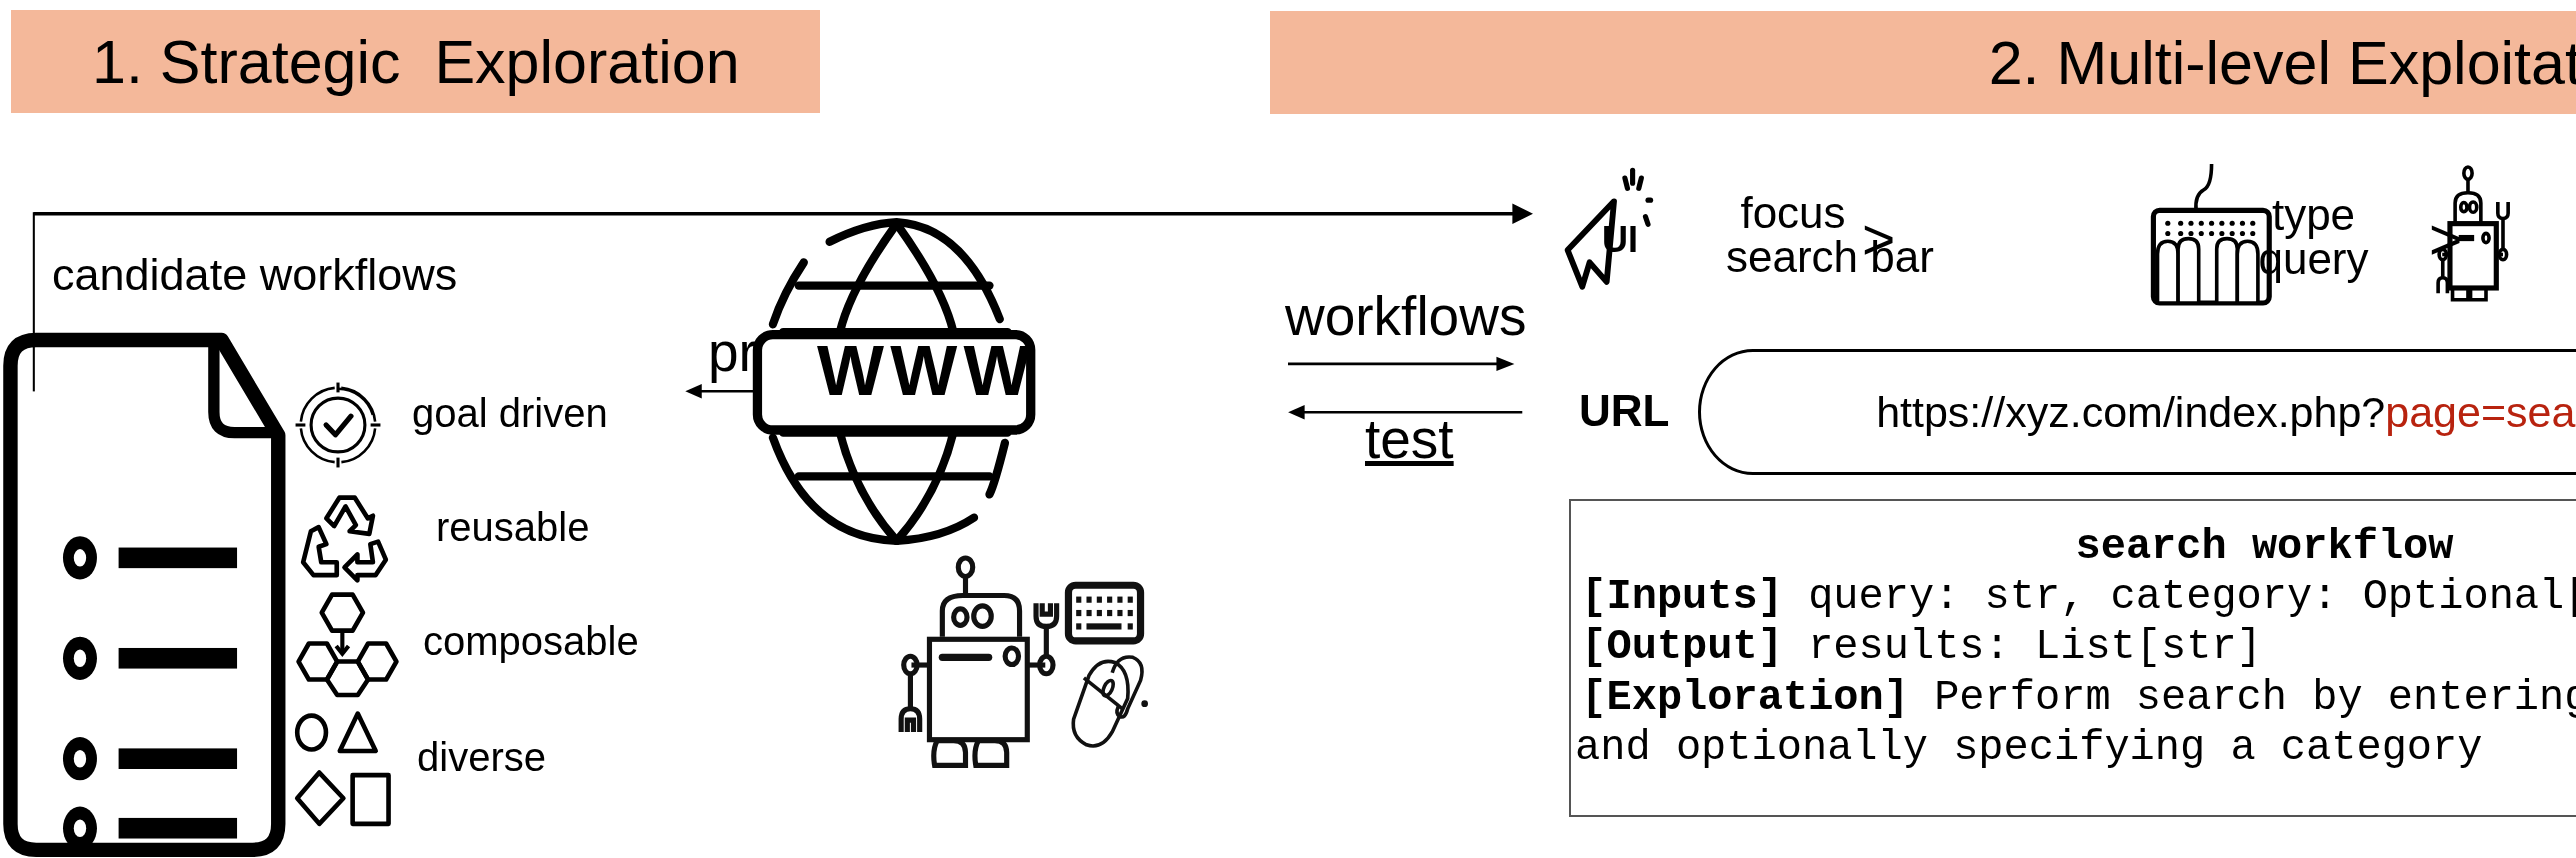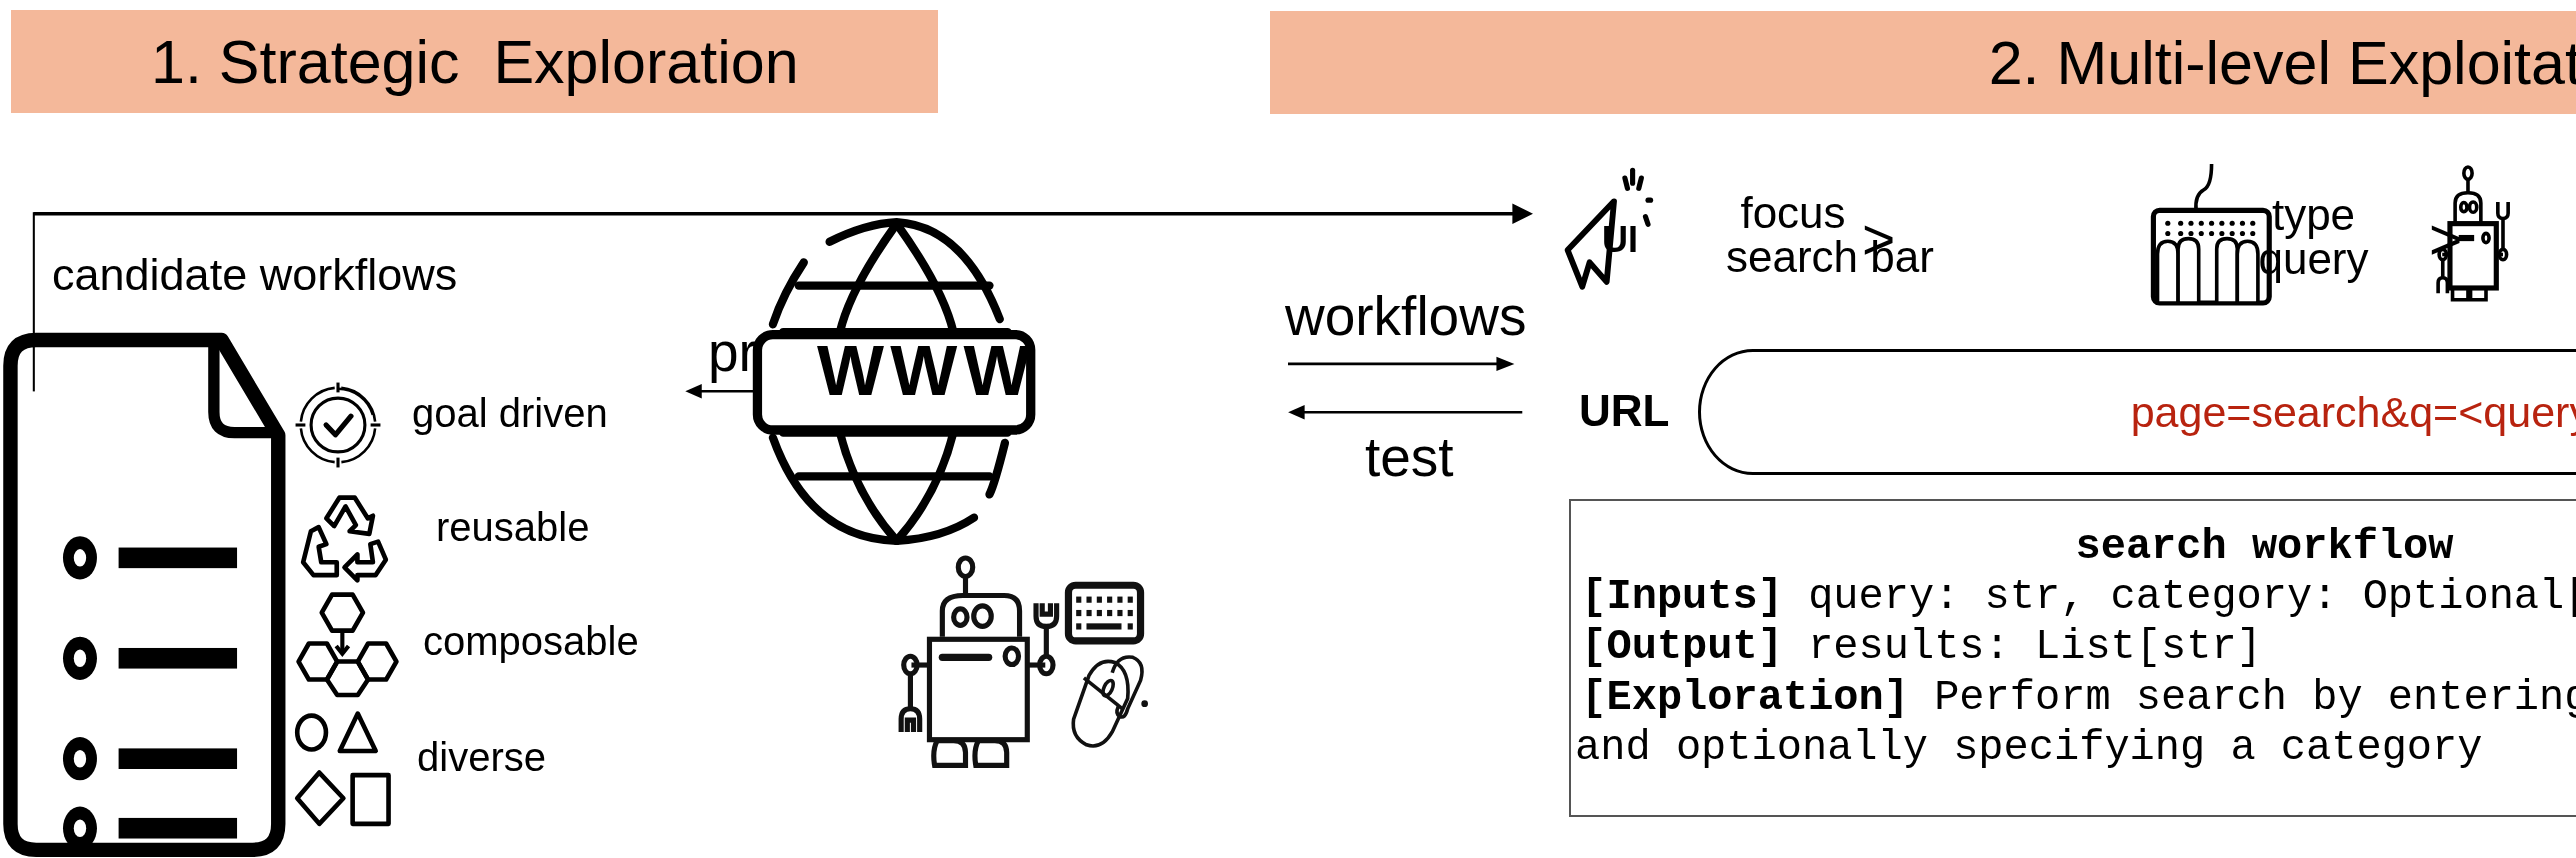--- a/index.html
+++ b/index.html
@@ -16,21 +16,21 @@
   .url-red { color:#B8230F; }
   .wf-box { position:absolute; border:2.6px solid #555; box-sizing:border-box; background:#fff;
             font-family:"Liberation Mono", "DejaVu Sans Mono", monospace; font-size:42px; line-height:1.2; }
   .wf-title { text-align:center; font-weight:bold; margin-top:20.6px; }
   .wf-line { padding-left:10.3px; white-space:nowrap; }
   .wf-key { font-weight:bold; }
 </style>
 </head>
 <body>
 
-<div class="hdr" style="left:11.3px; top:10.3px; width:927px; height:103px;">
+<div class="hdr" style="left:11.3px; top:10.3px; width:809px; height:103px;">
   <span>1. Strategic  Exploration</span>
 </div>
 <div class="hdr" style="left:1270px; top:11.3px; width:2112px; height:103px;">
   <span>2. Multi-level Exploitation</span>
 </div>
 
 <svg style="left:0; top:0;" width="3392" height="858" viewBox="0 0 6583 1666">
   <line x1="64" y1="415" x2="2945" y2="415" stroke="#000" stroke-width="7"></line>
   <line x1="64" y1="412" x2="64" y2="760" stroke="#000" stroke-width="4"></line>
   <polygon points="2935,395 2975,415 2935,435" fill="#000"></polygon>
@@ -129,21 +129,21 @@
 
 <div class="lbl" style="left:1285px; top:289px; font-size:55px;">workflows</div>
 <svg style="left:1288px; top:263px;" width="247" height="103" viewBox="0 0 480 200">
   <line x1="0" y1="223" x2="430" y2="223" stroke="#000" stroke-width="5" transform="translate(0,-27)"></line>
   <polygon points="440,196 405,182 405,210" fill="#000"></polygon>
 </svg>
 <svg style="left:1283px; top:402px;" width="247" height="20.6" viewBox="0 0 480 40">
   <line x1="35" y1="20" x2="465" y2="20" stroke="#000" stroke-width="5"></line>
   <polygon points="10,20 42,6 42,34" fill="#000"></polygon>
 </svg>
-<div class="lbl" style="left:1365px; top:430px; font-size:55px;">test</div>
+<div class="lbl" style="left:1365px; top:412px; font-size:55px;text-decoration:underline;">test</div>
 
 <svg style="left:896px; top:554px;" width="278" height="289" viewBox="0 0 540 560">
   <g fill="none" stroke="#111" stroke-width="10">
     <ellipse cx="135" cy="25" rx="14" ry="18"></ellipse>
     <line x1="135" y1="43" x2="135" y2="80"></line>
     <path d="M90,160 V110 Q90,80 130,80 H210 Q240,80 240,110 V160"></path>
     <ellipse cx="125" cy="122" rx="13" ry="16"></ellipse>
     <ellipse cx="168" cy="120" rx="17" ry="20"></ellipse>
     <rect x="65" y="165" width="190" height="195"></rect>
     <line x1="90" y1="200" x2="180" y2="200" stroke-width="14" stroke-linecap="round"></line>
@@ -272,20 +272,21 @@
     <path d="M108,68 V90 Q108,100 118,100 Q128,100 128,90 V68"></path>
     <ellipse cx="1" cy="170" rx="7" ry="10"></ellipse>
     <line x1="1" y1="180" x2="1" y2="215"></line>
     <path d="M-8,245 V225 Q-8,215 1,215 Q10,215 10,225 V245"></path>
     <path d="M20,235 V258 H50 V235 M55,235 V258 H85 V235"></path>
   </g>
 </svg>
 
 <div class="lbl bold" style="left:1579px; top:389px; font-size:44px;">URL</div>
 <div class="url-box" style="left:1698px; top:349px; width:1677px; height:126px;">
+  <span>https://xyz.com/index.php?</span>
     <span class="url-red">page=search&amp;q=&lt;query&gt;&amp;cat=&lt;category&gt;</span>
 </div>
 
 <div class="wf-box" style="left:1569px; top:499px; width:1391px; height:318px;">
   <div class="wf-title">search workflow</div>
   <div class="wf-line">
     <span class="wf-key">[Inputs]</span><span> query: str, category: Optional[enum[…]]</span>
   </div>
   <div class="wf-line">
     <span class="wf-key">[Output]</span><span> results: List[str]</span>

